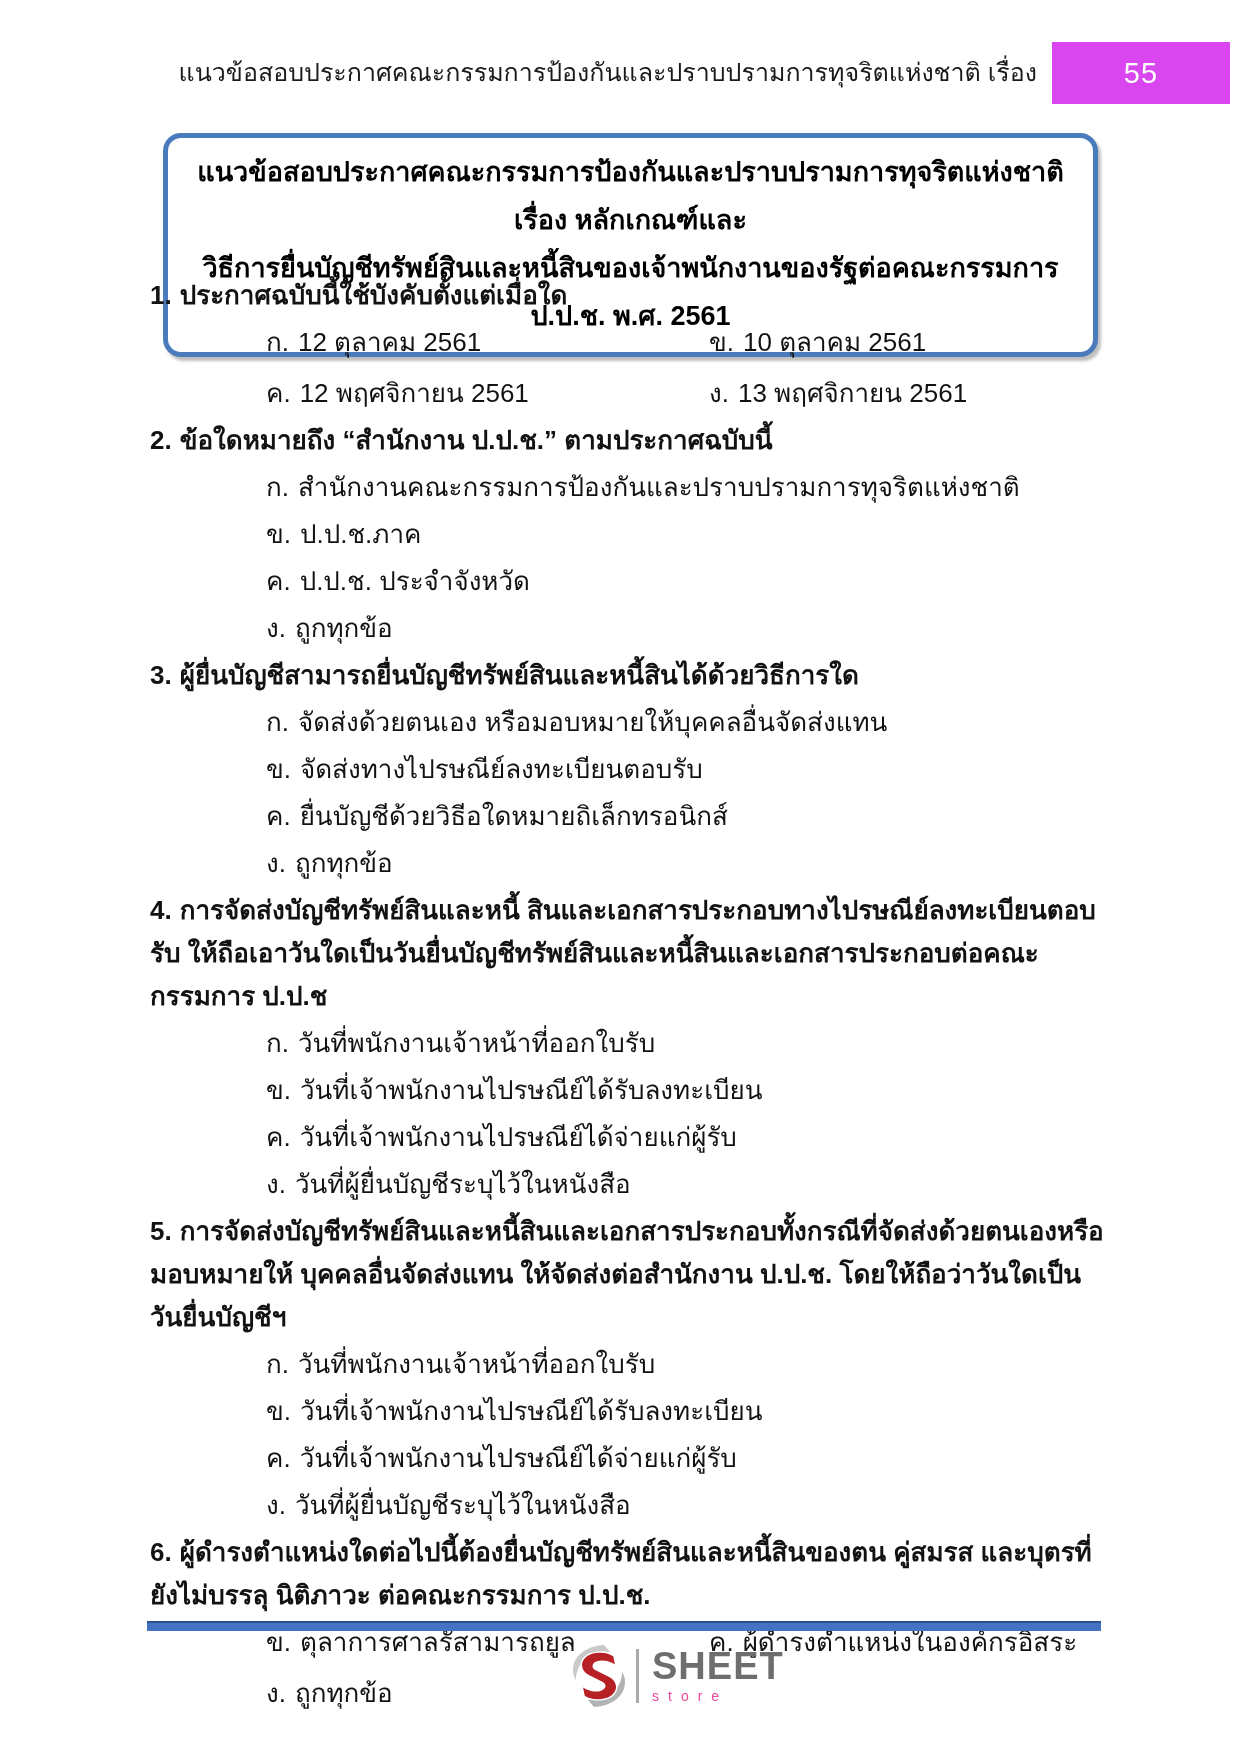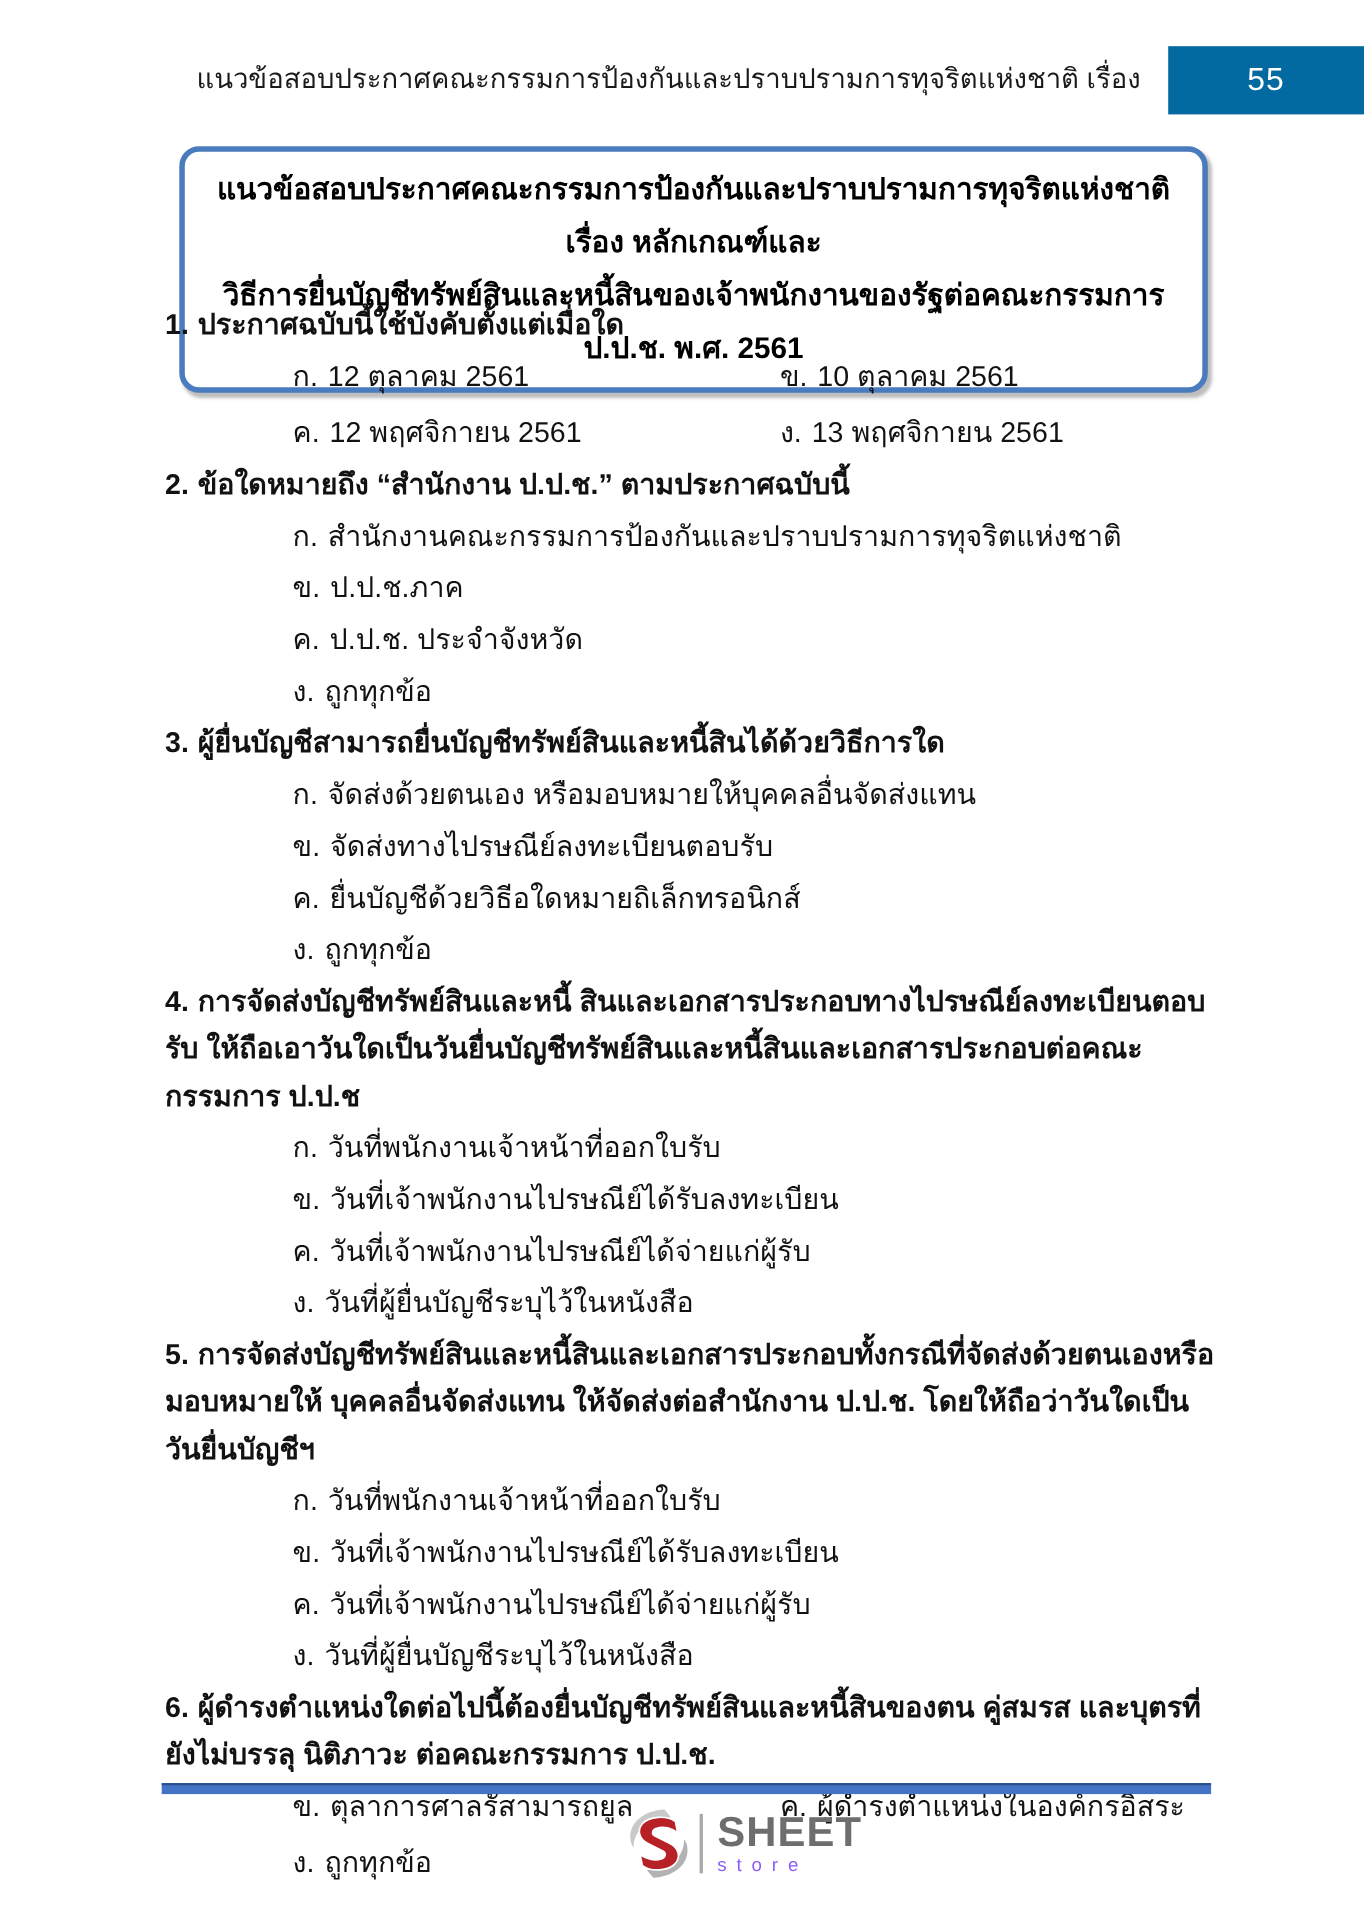--- a/index.html
+++ b/index.html
@@ -5,21 +5,21 @@
   html,body{margin:0;padding:0;}
   body{
     width:1240px;height:1755px;position:relative;background:#ffffff;color:#121212;
     font-family:"Liberation Sans","DejaVu Sans",sans-serif;overflow:hidden;
   }
   
   .running-head{
     position:absolute;top:54px;right:203px;font-size:25px;line-height:36px;color:#1a1a1a;white-space:nowrap;
   }
   .page-number-box{
-    position:absolute;top:42px;right:0;width:178px;height:62px;background:#0369a1;
+    position:absolute;top:42px;right:10px;width:178px;height:62px;background:#d946ef;
     color:#fff;display:flex;align-items:center;justify-content:center;font-size:29px;letter-spacing:1px;
   }
   
   .title-box{
     position:absolute;top:133px;left:163px;width:935px;box-sizing:border-box;background:#fff;
     border:5px solid #4a7bbd;border-radius:18px;box-shadow:3px 4px 3px rgba(110,110,110,.45);
     padding:10px 26px 12px;text-align:center;font-weight:bold;font-size:27px;line-height:48px;color:#000;
   }
   
   .questions{position:absolute;top:274px;left:150px;width:958px;font-size:26px;}
@@ -35,21 +35,21 @@
     position:absolute;top:1621px;left:147px;width:954px;height:10px;
     background:#4472c4;border-top:2px solid #2c508e;box-sizing:border-box;
   }
   .footer-logo{
     position:absolute;top:1644px;left:570px;display:flex;align-items:center;
   }
   .logo-icon{width:58px;height:64px;flex:0 0 auto;}
   .logo-divider{width:3px;height:54px;background:#a9a9a9;margin:0 13px 0 8px;}
   .logo-text{display:flex;flex-direction:column;}
   .brand{font-size:38px;font-weight:bold;color:#6e6e6e;letter-spacing:1px;line-height:38px;}
-  .brand-sub{font-size:17px;color:#8b5cf6;letter-spacing:9px;line-height:20px;margin-top:1px;}
+  .brand-sub{font-size:14px;color:#ec4899;letter-spacing:9px;line-height:20px;margin-top:1px;}
 </style>
 </head>
 <body>
 
 <div class="running-head">แนวข้อสอบประกาศคณะกรรมการป้องกันและปราบปรามการทุจริตแห่งชาติ เรื่อง</div>
 
 <div class="page-number-box">
   <span>55</span>
 </div>
 

